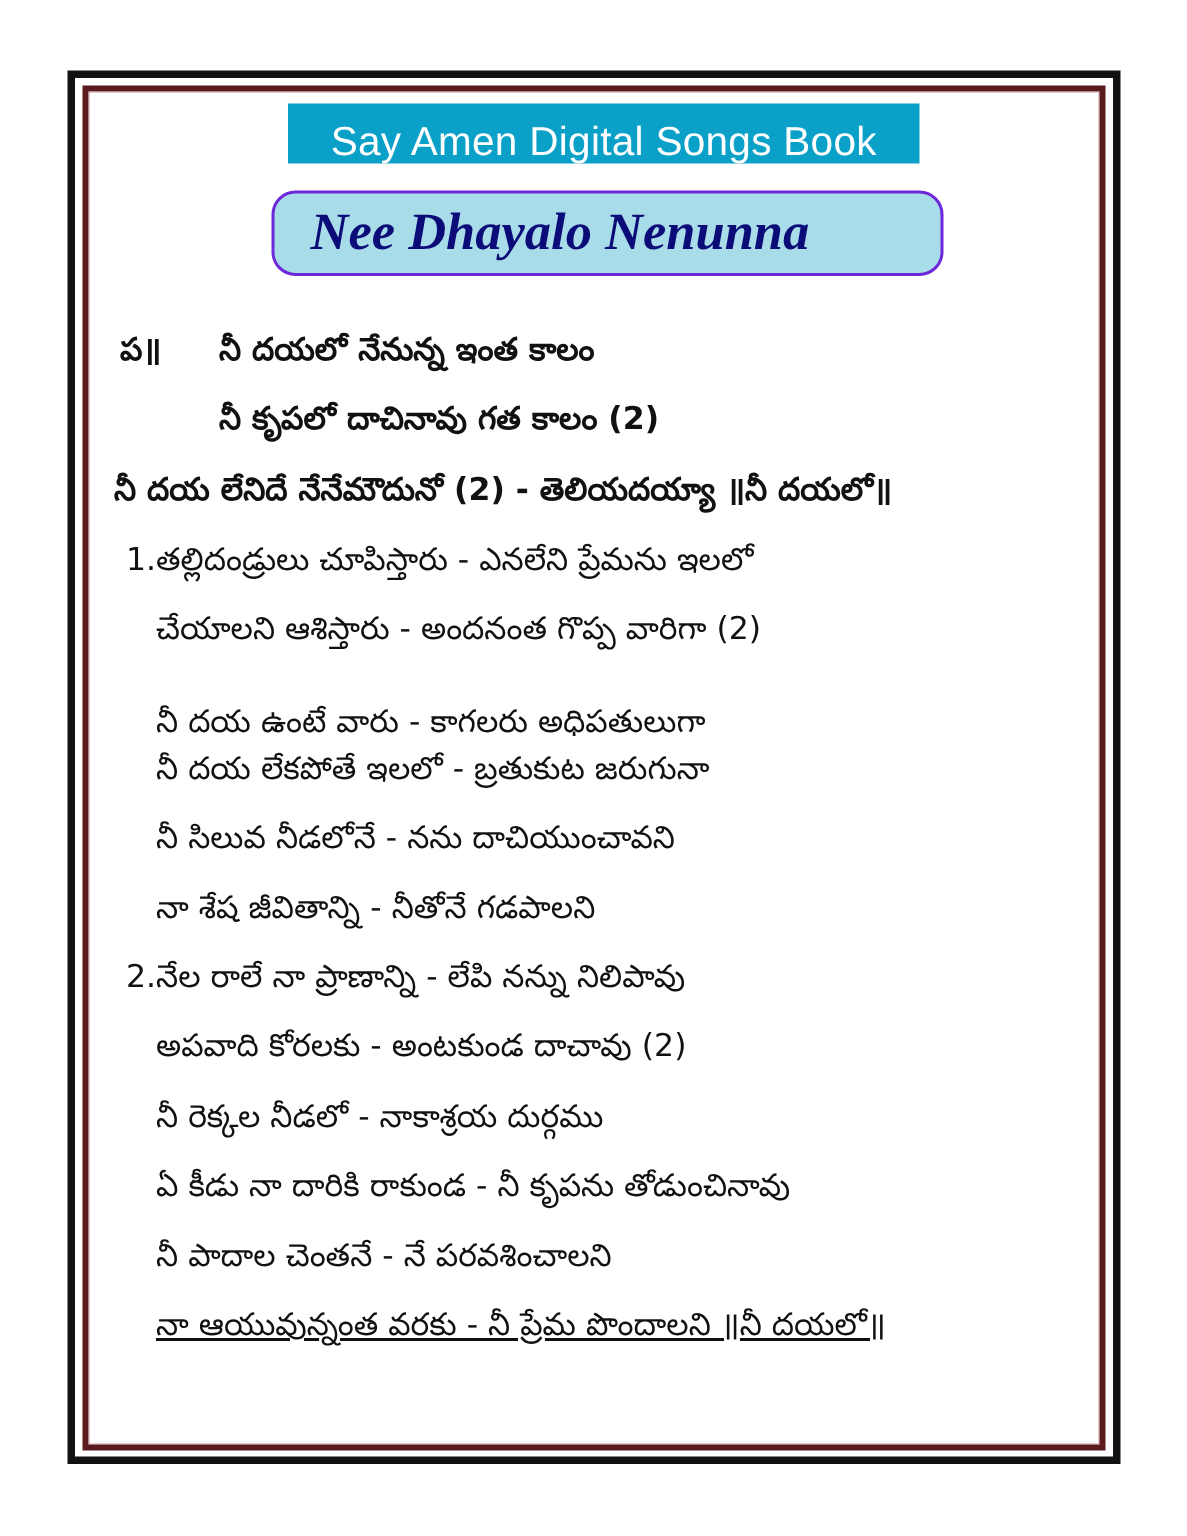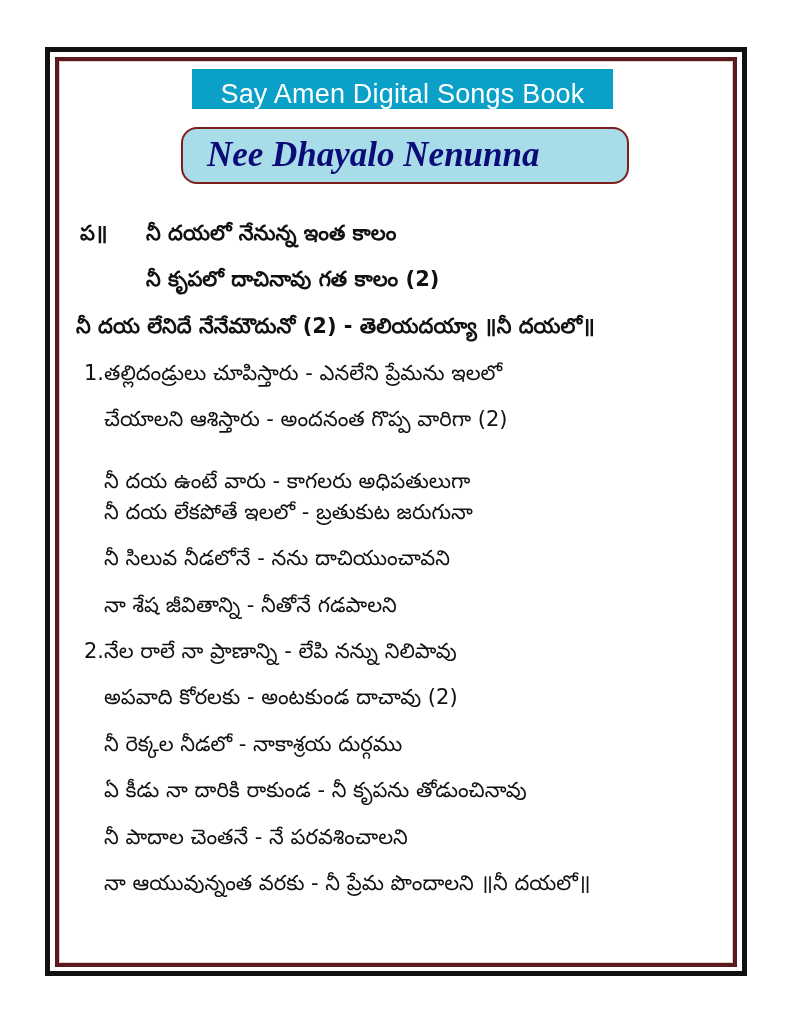--- a/index.html
+++ b/index.html
@@ -46,21 +46,21 @@
       text-align: center;
       letter-spacing: 0.2px;
     }
     .title-box {
       position: absolute;
       left: 181px;
       top: 127px;
       width: 444px;
       height: 53px;
       background: #a9dce9;
-      border: 2px solid #7f1d1d;
+      border: 2px solid #6d28d9;
       border-radius: 16px;
     }
     .title-text {
       position: absolute;
       left: 24px;
       top: 0;
       font-family: "Liberation Serif", serif;
       font-style: italic;
       font-weight: bold;
       font-size: 35px;
@@ -120,14 +120,14 @@
     <span>నా శేష జీవితాన్ని - నీతోనే గడపాలని</span>
   </div>
 
   <div class="line" style="left:84px; top:636px;">
     <span>2.</span><span>నేల రాలే నా ప్రాణాన్ని - లేపి నన్ను నిలిపావు</span>
   </div>
   <div class="line" style="left:104px; top:682px;text-align:center;">అపవాది కోరలకు - అంటకుండ దాచావు (2)</div>
   <div class="line" style="left:104px; top:775px;">ఏ కీడు నా దారికి రాకుండ - నీ కృపను తోడుంచినావు</div>
   <div class="line" style="left:104px; top:729px;">నీ రెక్కల నీడలో - నాకాశ్రయ దుర్గము</div>
   <div class="line" style="left:104px; top:822px;">నీ పాదాల చెంతనే - నే పరవశించాలని</div>
-  <div class="line" style="left:104px; top:868px;">నా ఆయువున్నంత వరకు - నీ ప్రేమ పొందాలని ॥నీ దయలో॥</div>
+  <div class="line" style="left:104px; top:868px;text-decoration:underline;">నా ఆయువున్నంత వరకు - నీ ప్రేమ పొందాలని ॥నీ దయలో॥</div>
 </div>
 
 </body></html>

